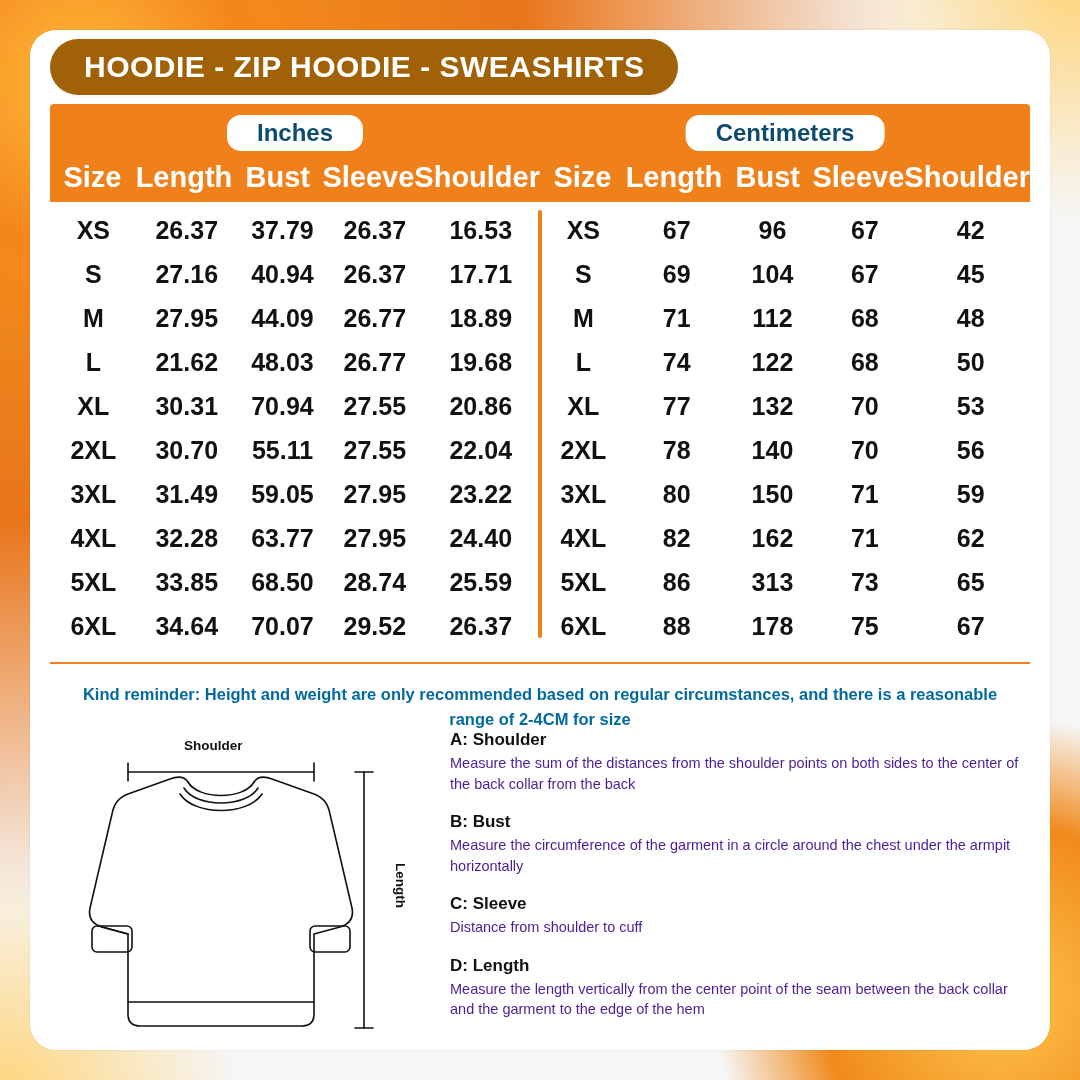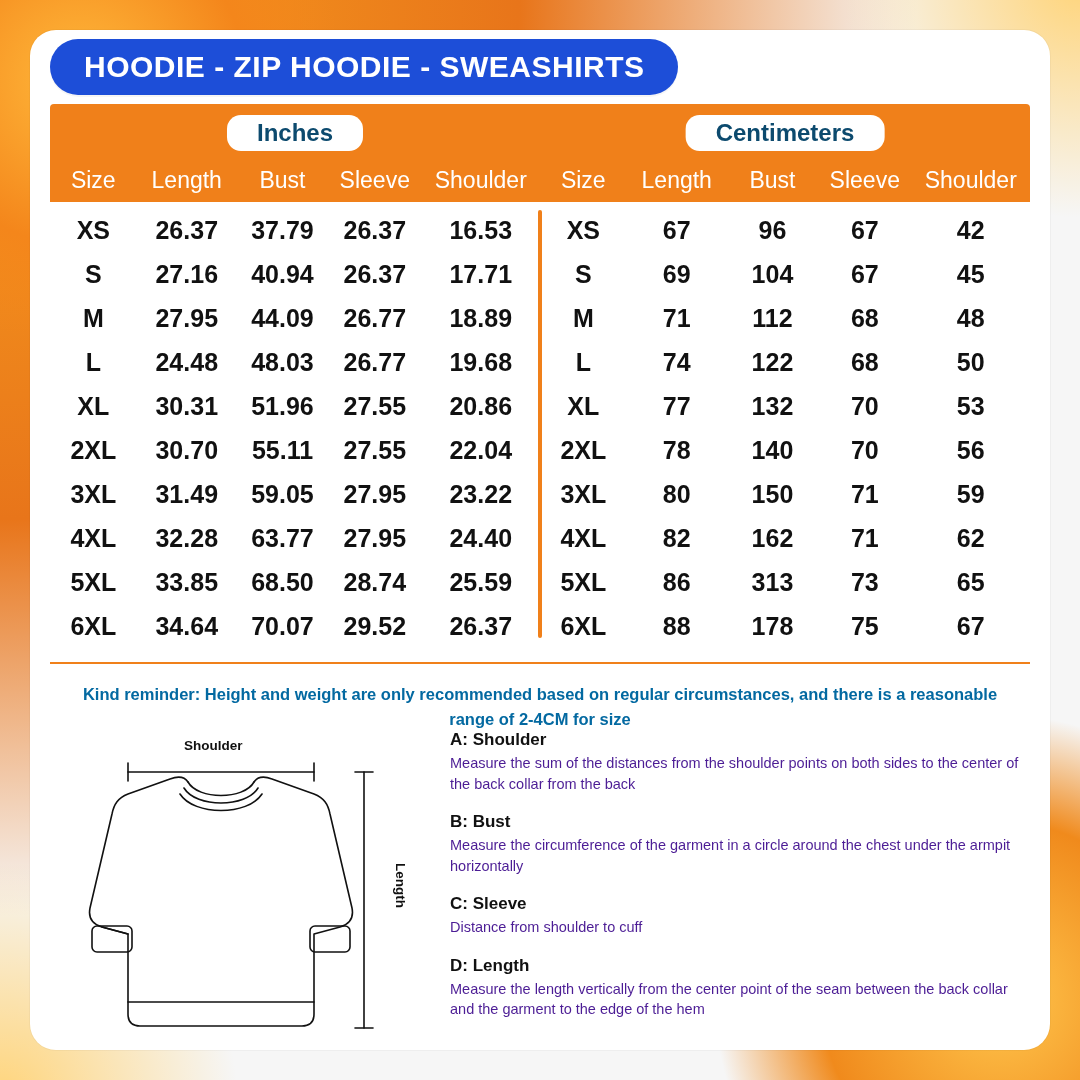--- a/index.html
+++ b/index.html
@@ -57,21 +57,21 @@
     overflow: hidden;
   }
 
   .title-pill {
     position: absolute;
     left: 20px;
     top: 9px;
     height: 56px;
     padding: 0 34px;
     border-radius: 28px;
-    background: #1d4ed8;
+    background: #a16207;
     display: flex;
     align-items: center;
     box-shadow: 0 2px 0 rgba(0,0,0,.04);
   }
   .title-pill span {
     color: #ffffff;
     font-size: 30px;
     font-weight: bold;
     letter-spacing: .5px;
     white-space: nowrap;
@@ -114,22 +114,22 @@
 
   .col-head-row {
     position: absolute;
     left: 0;
     right: 0;
     bottom: 8px;
     display: flex;
   }
   .col-head {
     color: #ffffff;
-    font-size: 23px;
-    font-weight: normal;
+    font-size: 29px;
+    font-weight: bold;
     text-align: center;
   }
 
   
   .c-size     { width: 19%; }
   .c-length   { width: 22%; }
   .c-bust     { width: 20%; }
   .c-sleeve   { width: 20.5%; }
   .c-shoulder { width: 26%; }
 
@@ -300,29 +300,29 @@
           </div>
           <div class="row">
             <div class="cell c-size">M</div>
             <div class="cell c-length">27.95</div>
             <div class="cell c-bust">44.09</div>
             <div class="cell c-sleeve">26.77</div>
             <div class="cell c-shoulder">18.89</div>
           </div>
           <div class="row">
             <div class="cell c-size">L</div>
-            <div class="cell c-length">24.48</div>
+            <div class="cell c-length">21.62</div>
             <div class="cell c-bust">48.03</div>
             <div class="cell c-sleeve">26.77</div>
             <div class="cell c-shoulder">19.68</div>
           </div>
           <div class="row">
             <div class="cell c-size">XL</div>
             <div class="cell c-length">30.31</div>
-            <div class="cell c-bust">51.96</div>
+            <div class="cell c-bust">70.94</div>
             <div class="cell c-sleeve">27.55</div>
             <div class="cell c-shoulder">20.86</div>
           </div>
           <div class="row">
             <div class="cell c-size">2XL</div>
             <div class="cell c-length">30.70</div>
             <div class="cell c-bust">55.11</div>
             <div class="cell c-sleeve">27.55</div>
             <div class="cell c-shoulder">22.04</div>
           </div>

